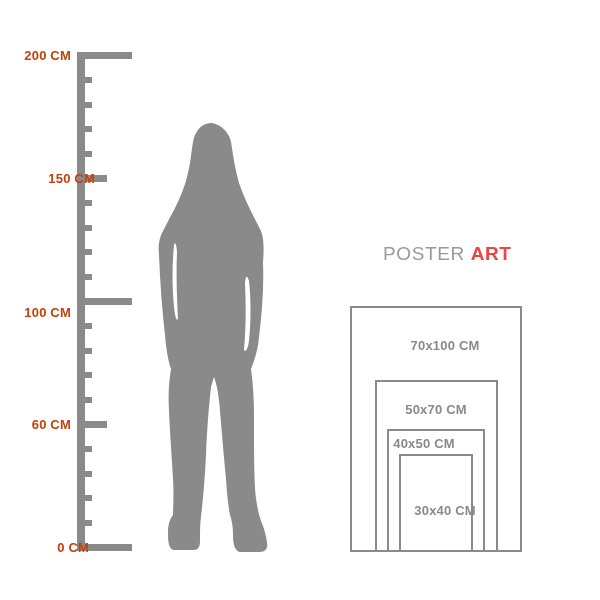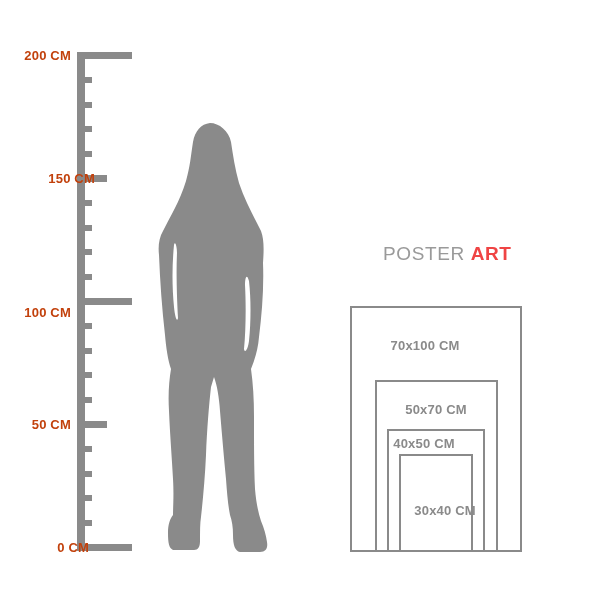--- a/index.html
+++ b/index.html
@@ -55,21 +55,21 @@
       <div class="tick" style="left: 77px; width: 15px; top: 200.1px; height: 6px;"></div>
       <div class="tick" style="left: 77px; width: 30px; top: 175px; height: 7px;"></div>
       <div class="tick" style="left: 77px; width: 15px; top: 150.9px; height: 6px;"></div>
       <div class="tick" style="left: 77px; width: 15px; top: 126.3px; height: 6px;"></div>
       <div class="tick" style="left: 77px; width: 15px; top: 101.7px; height: 6px;"></div>
       <div class="tick" style="left: 77px; width: 15px; top: 77.1px; height: 6px;"></div>
       <div class="tick" style="left: 77px; width: 55px; top: 52px; height: 7px;"></div>
       <div class="rlabel" style="top: 47.5px;">200 CM</div>
       <div class="rlabel" style="top: 170.5px; padding-left: 24px;">150 CM</div>
       <div class="rlabel" style="top: 293.5px; margin-top: 11px;">100 CM</div>
-      <div class="rlabel" style="top: 416.5px;">50 CM</div>
+      <div class="rlabel" style="top: 416.5px;">60 CM</div>
       <div class="rlabel" style="top: 539.5px; margin-left: 18px;">0 CM</div>
     </div>
 
   <svg id="figure-svg" width="115" height="430" viewBox="0 0 115 430" aria-hidden="true">
     <path fill="#8a8a8a" fill-rule="evenodd" d="
       M 55 0
       C 46 1 40 8 38 19
       C 36 32 35 44 31 58
       C 25 78 15 94 8 108
       C 4 115 3 123 4 132
@@ -110,21 +110,21 @@
       C 91 206 91 180 90 162 C 90 154 92 150 94 158 Z"></path>
   </svg>
 
   <div id="brand">
     <span>POSTER</span>
     <span class="brand-bold">ART</span>
   </div>
 
   <div id="posters">
       <div class="prect" style="left: 349.9px; top: 306px; width: 172.2px; height: 246px;"></div>
-      <div class="plabel" style="left: 339px; width: 172.2px; top: 337.9px;">70x100 CM</div>
+      <div class="plabel" style="left: 359px; width: 172.2px; top: 337.9px;">70x100 CM</div>
       <div class="prect" style="left: 374.5px; top: 379.8px; width: 123px; height: 172.2px;"></div>
       <div class="plabel" style="left: 374.5px; width: 123px; top: 402px;">50x70 CM</div>
       <div class="prect" style="left: 386.8px; top: 429px; width: 98.4px; height: 123px;"></div>
       <div class="plabel" style="left: 368px; width: 112px; top: 436.3px;">40x50 CM</div>
       <div class="prect" style="left: 399.1px; top: 453.6px; width: 73.8px; height: 98.4px;"></div>
       <div class="plabel" style="left: 399.1px; width: 92px; top: 502.672px;">30x40 CM</div>
     </div>
 
 </div>
 

